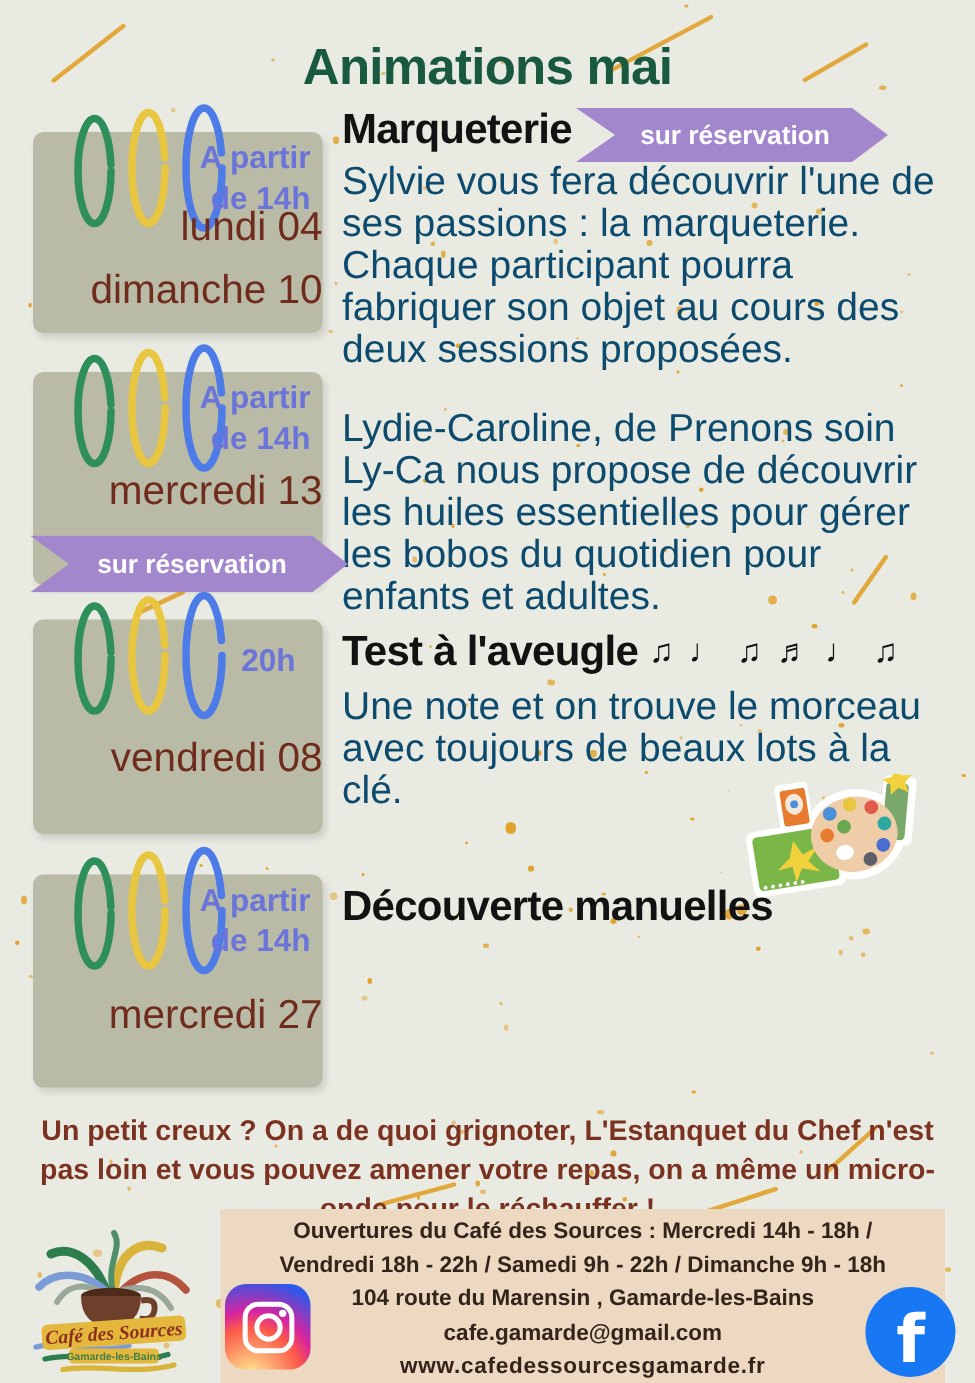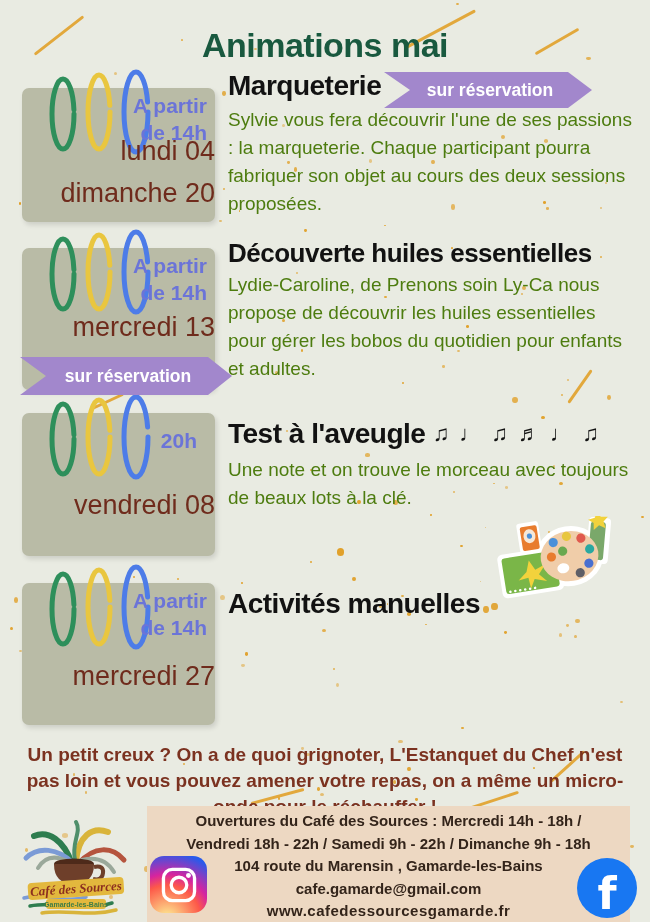--- a/index.html
+++ b/index.html
@@ -36,21 +36,21 @@
   }
   .evt-title {
     left:228px; width:410px;
     font-size:28px; font-weight:bold; color:#121212; letter-spacing:-0.5px;
     white-space:nowrap;
   }
   .evt-title.narrow { font-size:26px; }
   .notes { font-size:22px; letter-spacing:2px; vertical-align:2px; }
   .evt-desc {
     left:228px; width:410px;
-    font-size:19px; color:#4d7c0f; line-height:28px;
+    font-size:26px; color:#0c4a6e; line-height:28px;
   }
 
   .banner {
     position:absolute; background:#a287cc; color:#fff;
     font-weight:bold; font-size:17.5px; text-align:center;
     display:flex; align-items:center; justify-content:center;
     clip-path:polygon(0% 0%, calc(100% - 24px) 0%, 100% 50%, calc(100% - 24px) 100%, 0% 100%, 26px 50%);
     padding:0 26px 0 30px; white-space:nowrap;
   }
 
@@ -258,21 +258,21 @@
       <svg width="32" height="88" style="left:72px;top:0;">
           <ellipse cx="16" cy="44" rx="12" ry="40" fill="none" stroke="#4d7ce8" stroke-width="5" stroke-dasharray="165 30" stroke-linecap="round"></ellipse>
         </svg>
     </div>
     <div class="time">
       <div>A partir</div>
         <div>de 14h</div>
     </div>
     <div class="dates" style="bottom:8px;">
       <div>lundi 04</div>
-        <div>dimanche 20</div>
+        <div>dimanche 10</div>
     </div>
   </div>
   <div class="layer evt-title" style="top:70px;">Marqueterie</div>
   <div class="layer banner" style="left:384px;top:72px;width:208px;height:36px;">sur réservation</div>
   <div class="layer evt-desc" style="top:106px;">Sylvie vous fera découvrir l'une de ses passions : la marqueterie. Chaque participant pourra fabriquer son objet au cours des deux sessions proposées.</div>
 
   <div class="layer card" style="top:248px;height:142px;">
     <div class="clips">
       <svg width="30" height="80" style="left:0;top:6px;">
           <ellipse cx="15" cy="40" rx="11" ry="35" fill="none" stroke="#2e8f5b" stroke-width="5" stroke-dasharray="150 26" stroke-linecap="round"></ellipse>
@@ -286,21 +286,20 @@
     </div>
     <div class="time">
       <div>A partir</div>
         <div>de 14h</div>
     </div>
     <div class="dates" style="bottom:42px;">
       <div>mercredi 13</div>
     </div>
   </div>
   <div class="layer banner" style="left:20px;top:357px;width:212px;height:38px;z-index:2;">sur réservation</div>
-  <div class="layer evt-title narrow" style="top:238px;">Découverte huiles essentielles</div>
   <div class="layer evt-desc" style="top:271px;">Lydie-Caroline, de Prenons soin Ly-Ca nous propose de découvrir les huiles essentielles pour gérer les bobos du quotidien pour enfants et adultes.</div>
 
   <div class="layer card" style="top:413px;height:143px;">
     <div class="clips">
       <svg width="30" height="80" style="left:0;top:6px;">
           <ellipse cx="15" cy="40" rx="11" ry="35" fill="none" stroke="#2e8f5b" stroke-width="5" stroke-dasharray="150 26" stroke-linecap="round"></ellipse>
         </svg>
       <svg width="30" height="84" style="left:36px;top:2px;">
           <ellipse cx="15" cy="42" rx="11" ry="37" fill="none" stroke="#e9c63f" stroke-width="5" stroke-dasharray="155 28" stroke-linecap="round"></ellipse>
         </svg>
@@ -368,21 +367,21 @@
         </svg>
     </div>
     <div class="time">
       <div>A partir</div>
         <div>de 14h</div>
     </div>
     <div class="dates" style="bottom:28px;padding-left:34px;">
       <div>mercredi 27</div>
     </div>
   </div>
-  <div class="layer evt-title" style="top:588px;">Activités manuelles</div>
+  <div class="layer evt-title" style="top:588px;">Découverte manuelles</div>
 
   <div class="layer bottom-note">Un petit creux ? On a de quoi grignoter, L'Estanquet du Chef n'est pas loin et vous pouvez amener votre repas, on a même un micro-onde pour le réchauffer !</div>
 
   <div class="layer footer-box">
     <div>Ouvertures du Café des Sources : Mercredi 14h - 18h  /</div>
     <div>Vendredi 18h - 22h  / Samedi 9h - 22h  /  Dimanche 9h - 18h</div>
     <div>104 route du Marensin , Gamarde-les-Bains</div>
     <div>cafe.gamarde@gmail.com</div>
     <div class="site">www.cafedessourcesgamarde.fr</div>
   </div>

